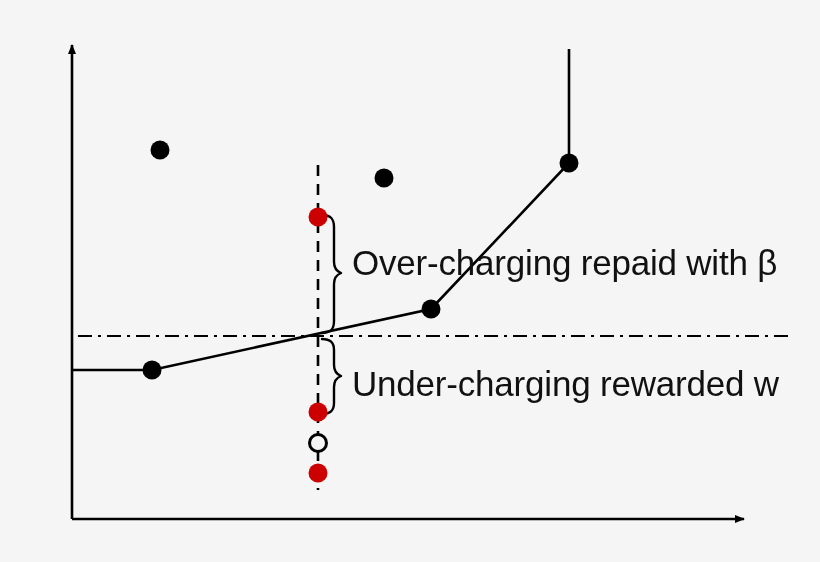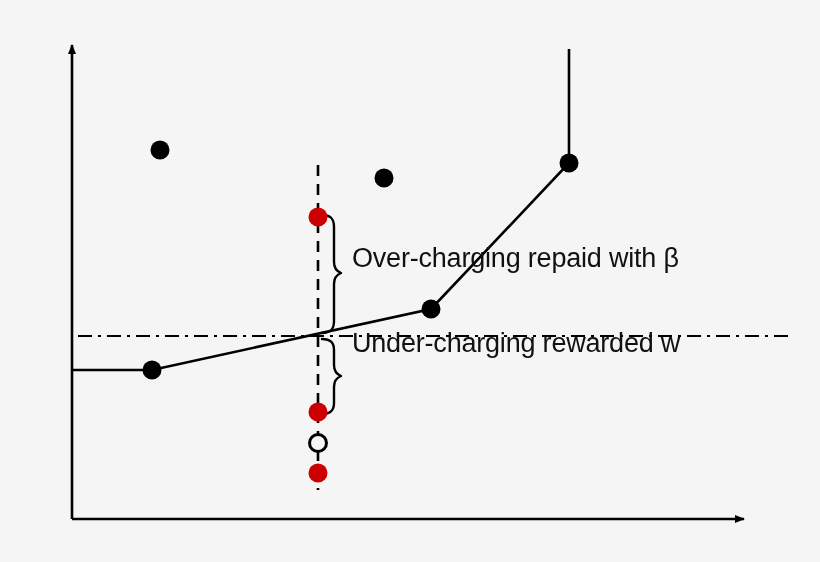--- a/index.html
+++ b/index.html
@@ -25,32 +25,32 @@
     left: 0;
     width: 820px;
     height: 562px;
     display: block;
   }
   .annotation-text {
     position: absolute;
     white-space: nowrap;
     color: #111111;
     font-family: "Liberation Sans", sans-serif;
-    font-size: 27px;
+    font-size: 35px;
     font-weight: 400;
     letter-spacing: -0.2px;
     line-height: 1;
   }
   #over-charging-label {
     left: 352px;
     top: 245px;
   }
   #under-charging-label {
     left: 352px;
-    top: 330px;
+    top: 366px;
   }
 </style>
 </head>
 <body>
 
 <div id="figure">
 
   <svg viewBox="0 0 820 562" xmlns="http://www.w3.org/2000/svg">
 
     <defs>

